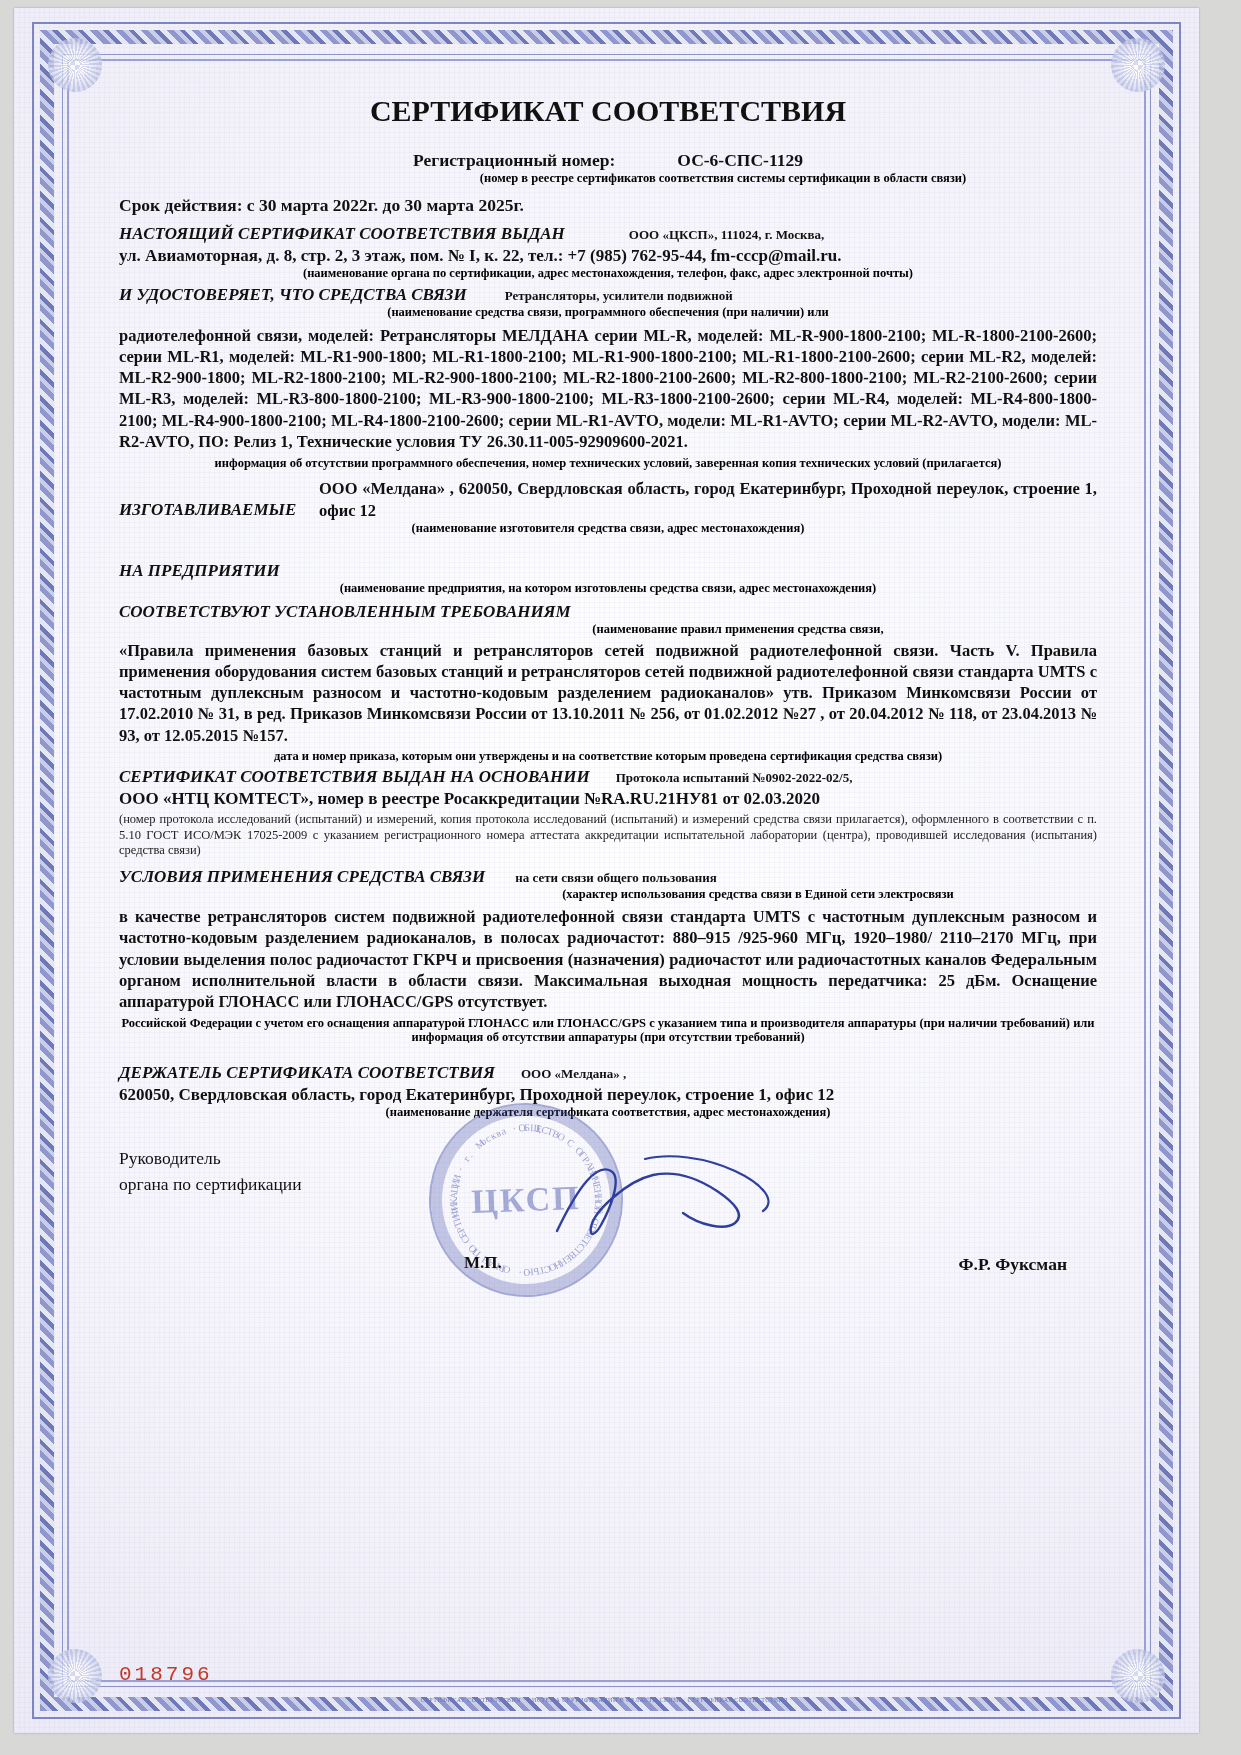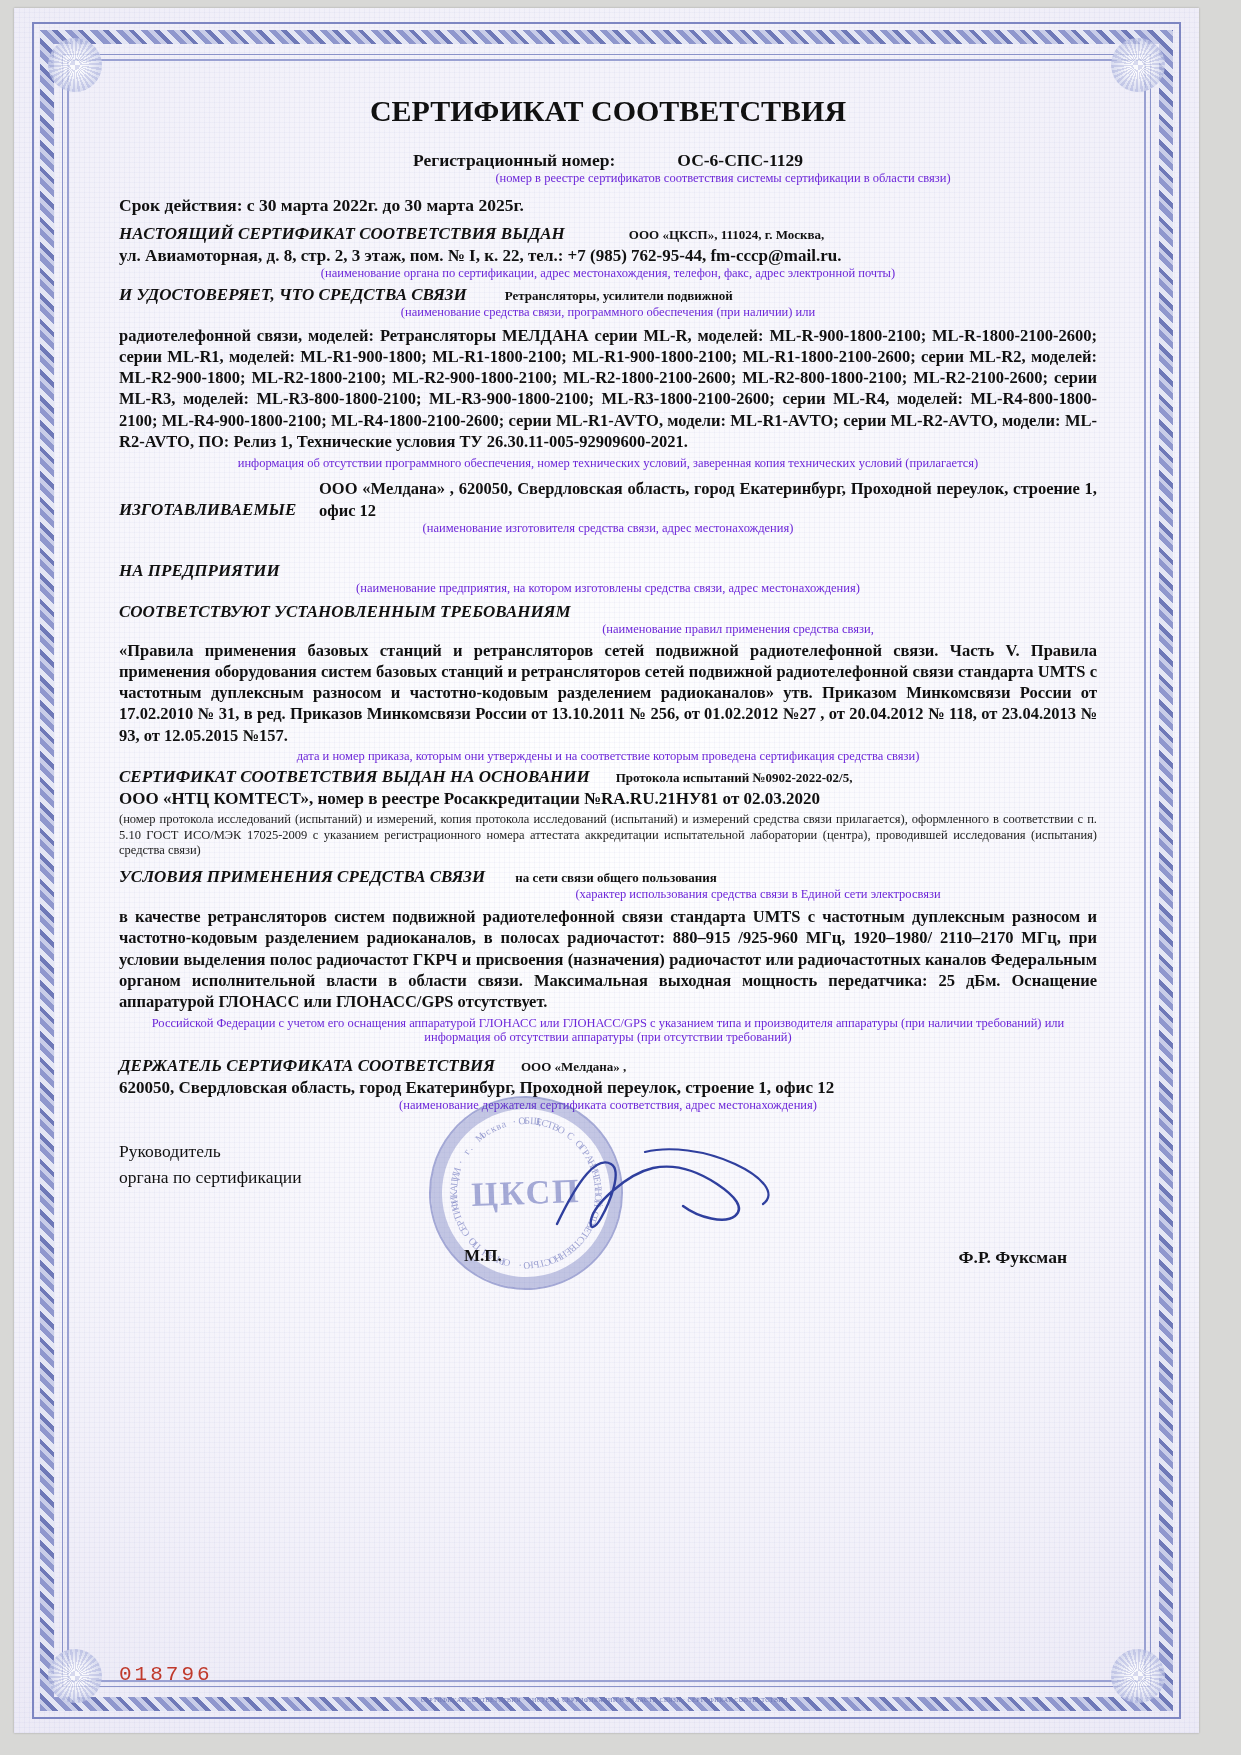--- a/index.html
+++ b/index.html
@@ -87,24 +87,24 @@
     font-weight: normal;
   }
   .title2 {
     text-align: center;
     font-size: 30px;
     font-weight: bold;
     margin: 6px 0 0 0;
   }
   .cap {
     font-size: 12.5px;
-    color: #6d28d9;
+    color: #000000;
     text-align: center;
     line-height: 1.15;
-    font-weight: normal;
+    font-weight: bold;
     font-style: normal;
   }
   .just {
     text-align: justify;
     text-justify: inter-word;
     font-size: 16.5px;
     font-weight: bold;
     line-height: 1.28;
   }
 
@@ -288,21 +288,21 @@
     <div class="small-note" style="margin-top:3px;">(номер протокола исследований (испытаний) и измерений, копия протокола исследований (испытаний) и измерений средства связи прилагается), оформленного в соответствии с п. 5.10 ГОСТ ИСО/МЭК 17025-2009 с указанием регистрационного номера аттестата аккредитации испытательной лаборатории (центра), проводившей исследования (испытания) средства связи)</div>
 
     <div class="issued-line" style="margin-top:8px;">
       <span class="cert-label">УСЛОВИЯ ПРИМЕНЕНИЯ СРЕДСТВА СВЯЗИ</span>
       <span class="issued-org" style="margin-left:30px;">на сети связи общего пользования</span>
     </div>
     <div class="cap" style="margin-left:300px;">(характер использования средства связи в Единой сети электросвязи</div>
     <div class="just" style="margin-top:5px;">в качестве ретрансляторов  систем подвижной радиотелефонной связи стандарта UMTS с частотным дуплексным разносом и частотно-кодовым разделением радиоканалов, в полосах радиочастот: 880–915 /925-960 МГц, 1920–1980/ 2110–2170 МГц, при условии выделения полос радиочастот ГКРЧ и присвоения (назначения) радиочастот или  радиочастотных каналов Федеральным органом исполнительной власти в области связи. Максимальная выходная мощность передатчика: 25 дБм. Оснащение аппаратурой ГЛОНАСС или ГЛОНАСС/GPS отсутствует.</div>
     <div class="cap" style="margin-top:4px;">Российской Федерации с учетом его оснащения аппаратурой ГЛОНАСС или ГЛОНАСС/GPS с указанием типа и производителя аппаратуры (при наличии требований) или информация об отсутствии аппаратуры (при отсутствии требований)</div>
 
-    <div class="issued-line" style="margin-top:11px;">
+    <div class="issued-line" style="margin-top:18px;">
       <span class="cert-label">ДЕРЖАТЕЛЬ СЕРТИФИКАТА СООТВЕТСТВИЯ</span>
       <span class="issued-org" style="margin-left:26px;">ООО «Мелдана» ,</span>
     </div>
     <div class="addr">620050, Свердловская  область, город Екатеринбург, Проходной переулок, строение 1, офис 12</div>
     <div class="cap">(наименование держателя сертификата соответствия, адрес местонахождения)</div>
 
     <div class="sig-area">
       <div class="sig-left">
         <div>Руководитель</div>
         <div>органа по сертификации</div>

